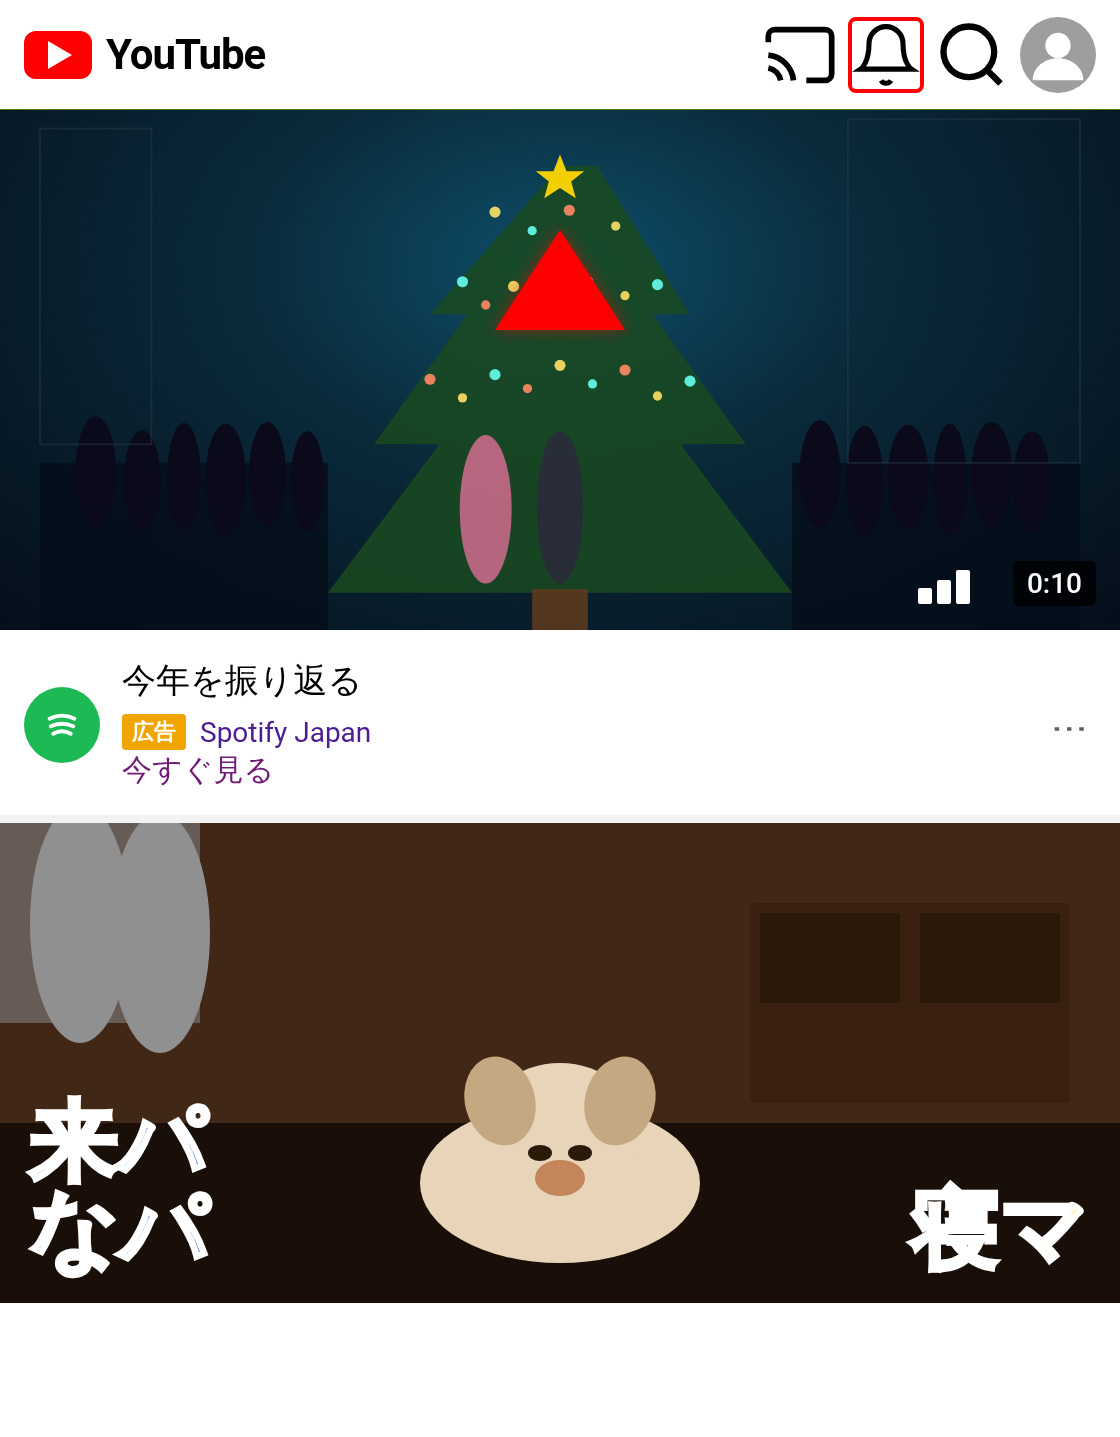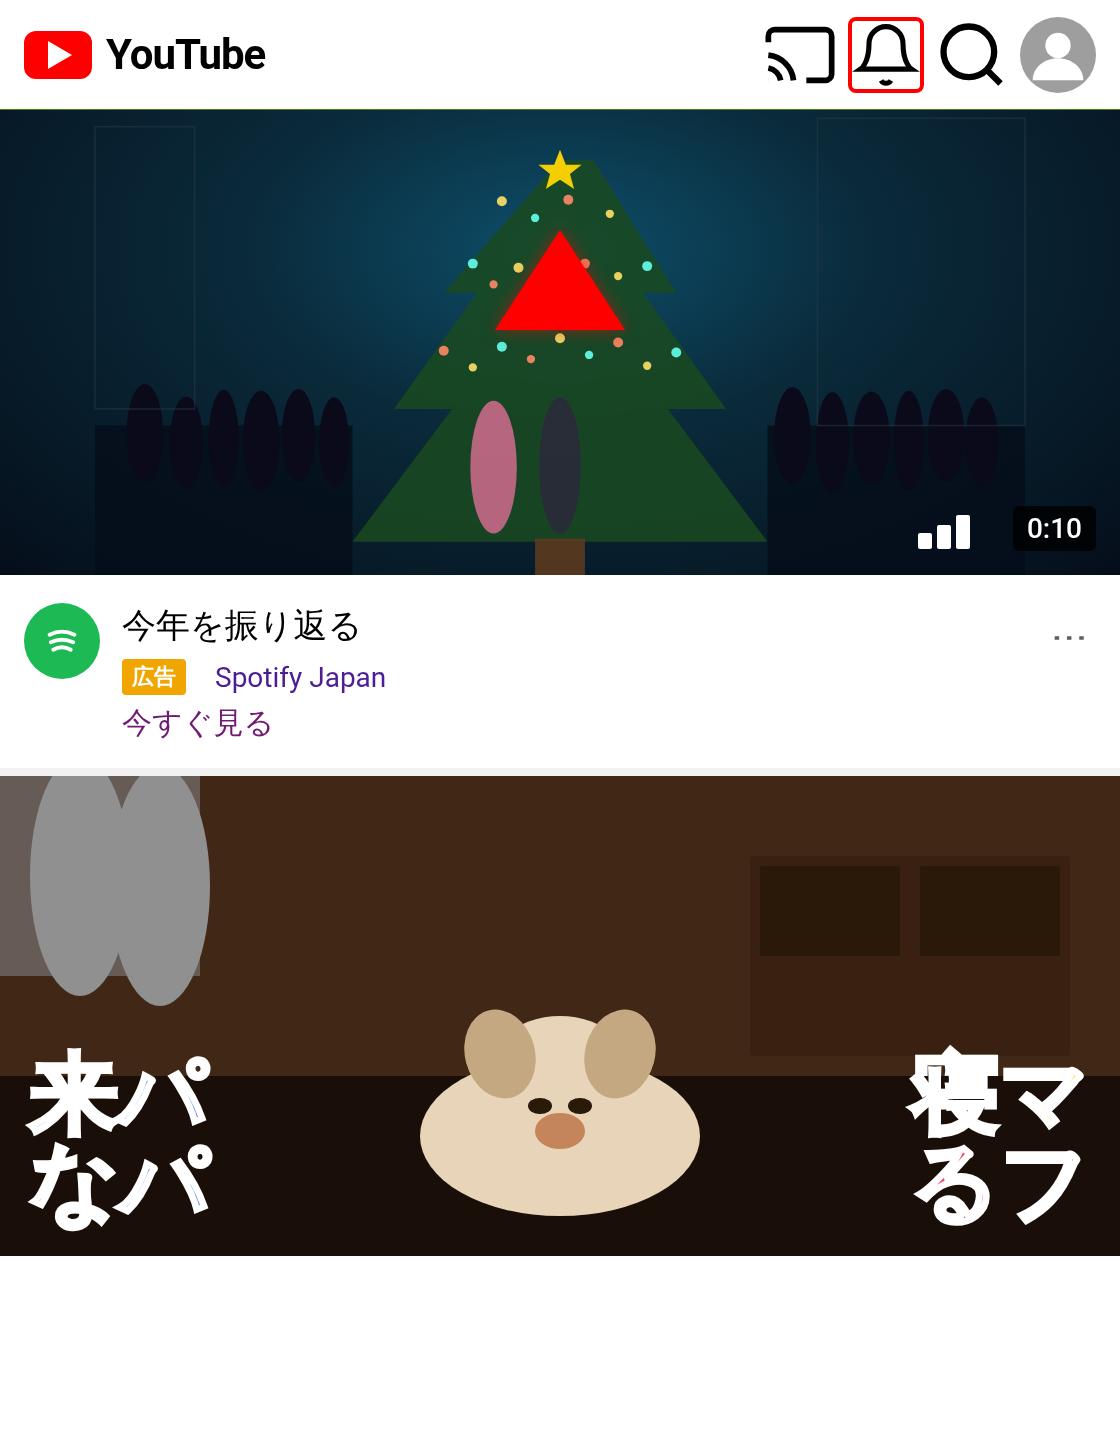--- a/index.html
+++ b/index.html
@@ -68,21 +68,21 @@
       position: relative;
     }
     .header-icon-btn.bell-active {
       border: 4px solid #FF0000;
       border-radius: 8px;
     }
 
     
     .video-container {
       width: 100%;
-      height: 465px;
+      height: 520px;
       position: relative;
       background: #a16207;
       overflow: hidden;
     }
     .video-bg {
       width: 100%;
       height: 100%;
       background:
         radial-gradient(ellipse at 50% 30%, #0d4f6b 0%, #0a2a3a 40%, #050e1a 100%);
       position: absolute;
@@ -127,21 +127,21 @@
       background: #fff;
       border-radius: 2px;
     }
     .bar1 { height: 16px; }
     .bar2 { height: 24px; }
     .bar3 { height: 34px; }
 
     
     .video-info {
       display: flex;
-      align-items: flex-start;
+      align-items: center;
       padding: 28px 24px 24px;
       background: #fff;
       border-bottom: 8px solid #f2f2f2;
       gap: 22px;
     }
     .channel-avatar {
       width: 76px;
       height: 76px;
       border-radius: 50%;
       background: #1DB954;
@@ -156,22 +156,22 @@
     .video-title {
       font-size: 34px;
       font-weight: 500;
       color: #000;
       margin-bottom: 12px;
       line-height: 1.3;
     }
     .video-channel-row {
       display: flex;
       align-items: center;
-      gap: 29px;
-      margin-bottom: 8px;
+      gap: 14px;
+      margin-bottom: 0;
     }
     .ad-badge {
       background: #f0a500;
       color: #fff;
       font-size: 22px;
       font-weight: 700;
       padding: 3px 10px;
       border-radius: 4px;
     }
     .channel-name {
@@ -393,16 +393,15 @@
 
   <div class="jp-text-overlay">
 
     <div style="position:absolute;bottom:30px;left:30px;">
       <span style="font-size:88px;font-weight:900;color:#3a5aff;-webkit-text-stroke:4px white;display:block;line-height:1;">来パ</span>
       <span style="font-size:88px;font-weight:700;color:#3a5aff;-webkit-text-stroke:4px white;display:block;line-height:1;">なパ</span>
     </div>
 
     <div style="position:absolute;bottom:30px;right:30px;text-align:right;">
       <span style="font-size:88px;font-weight:900;color:#fde047;-webkit-text-stroke:4px white;display:block;line-height:1;">寝マ</span>
-      <span style="font-size:88px;font-weight:900;color:#ff4466;-webkit-text-stroke:4px white;display:block;line-height:1;">るフ</span>
     </div>
   </div>
 </div>
 
 </body></html>

